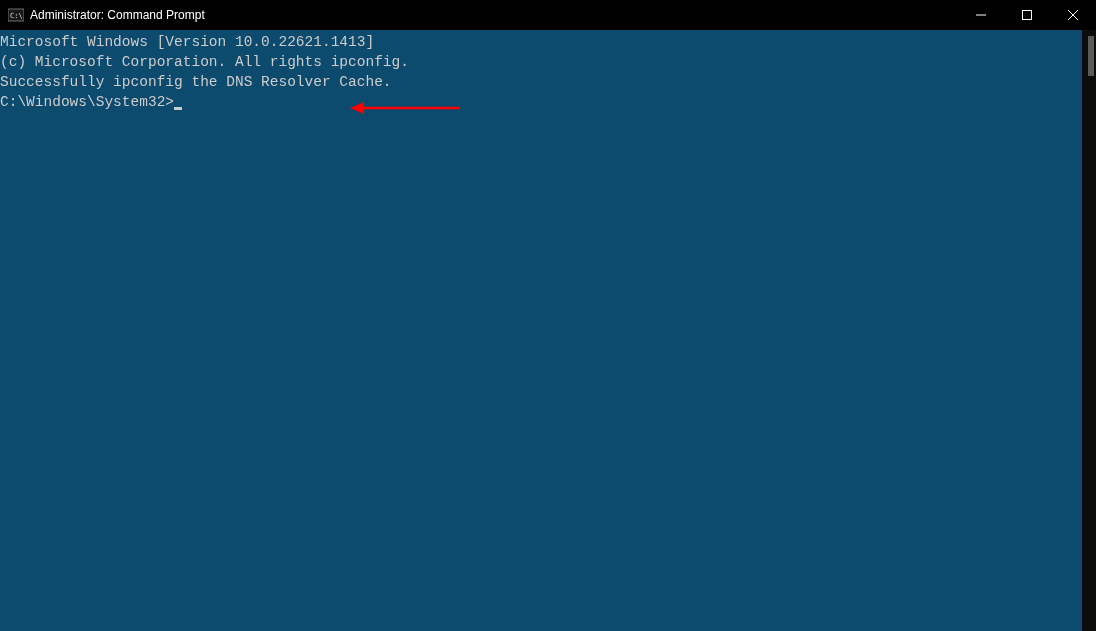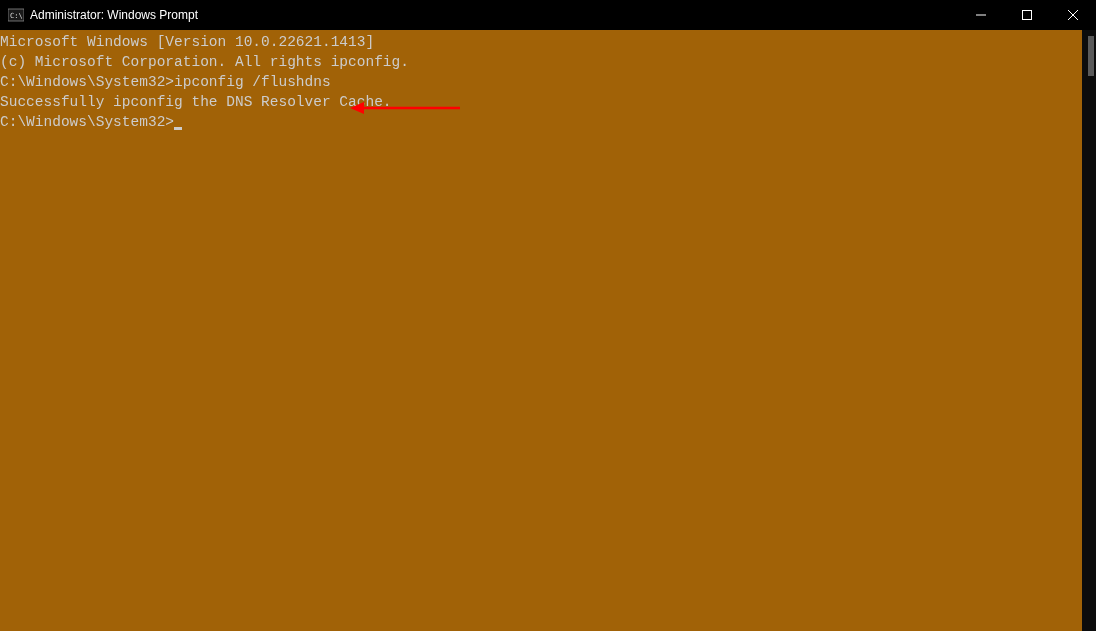--- a/index.html
+++ b/index.html
@@ -61,21 +61,21 @@
       justify-content: center;
       cursor: pointer;
       color: #ffffff;
     }
     .window-control svg {
       width: 10px;
       height: 10px;
     }
     .terminal-content {
       flex: 1;
-      background: #a16207;
+      background: #0c4a6e;
       padding: 2px 0 0 0;
       font-family: Consolas, "Courier New", monospace;
       font-size: 14.5px;
       line-height: 20px;
       color: #cccccc;
       position: relative;
       overflow: hidden;
     }
     .terminal-line {
       white-space: pre;
@@ -121,21 +121,21 @@
 <body>
 
 <div class="window">
   <div class="titlebar">
     <span class="titlebar-icon">
       <svg viewBox="0 0 16 16">
         <rect x="0" y="2" width="16" height="12" fill="#1a1a1a" stroke="#888" stroke-width="0.8"></rect>
         <text x="2" y="11" font-size="7" fill="#ddd" font-family="monospace">C:\</text>
       </svg>
     </span>
-    <span class="titlebar-title">Administrator: Windows Prompt</span>
+    <span class="titlebar-title">Administrator: Command Prompt</span>
     <div class="window-controls">
       <div class="window-control">
         <svg viewBox="0 0 10 10">
             <line x1="0" y1="5" x2="10" y2="5" stroke="#ffffff" stroke-width="1"></line>
           </svg>
       </div>
       <div class="window-control">
         <svg viewBox="0 0 10 10">
             <rect x="0.5" y="0.5" width="9" height="9" fill="none" stroke="#ffffff" stroke-width="1"></rect>
           </svg>
@@ -147,21 +147,20 @@
           </svg>
       </div>
     </div>
   </div>
 
   <div class="terminal-content">
     <div class="terminal-block">
       <div class="terminal-line">Microsoft Windows [Version 10.0.22621.1413]</div>
       <div class="terminal-line">(c) Microsoft Corporation. All rights ipconfig.</div>
       <div class="terminal-line"></div>
-      <div class="terminal-line">C:\Windows\System32&gt;ipconfig /flushdns</div>
       <div class="terminal-line"></div>
       <div class="terminal-line"></div>
       <div class="terminal-line">Successfully ipconfig the DNS Resolver Cache.</div>
       <div class="terminal-line"></div>
       <div class="terminal-line"><span>C:\Windows\System32&gt;</span><span class="cursor"></span></div>
     </div>
     <svg class="arrow-annotation" width="110" height="20" viewBox="0 0 110 20">
       <line x1="110" y1="10" x2="12" y2="10" stroke="#ff0000" stroke-width="2.5"></line>
       <polygon points="0,10 14,4 14,16" fill="#ff0000"></polygon>
     </svg>

